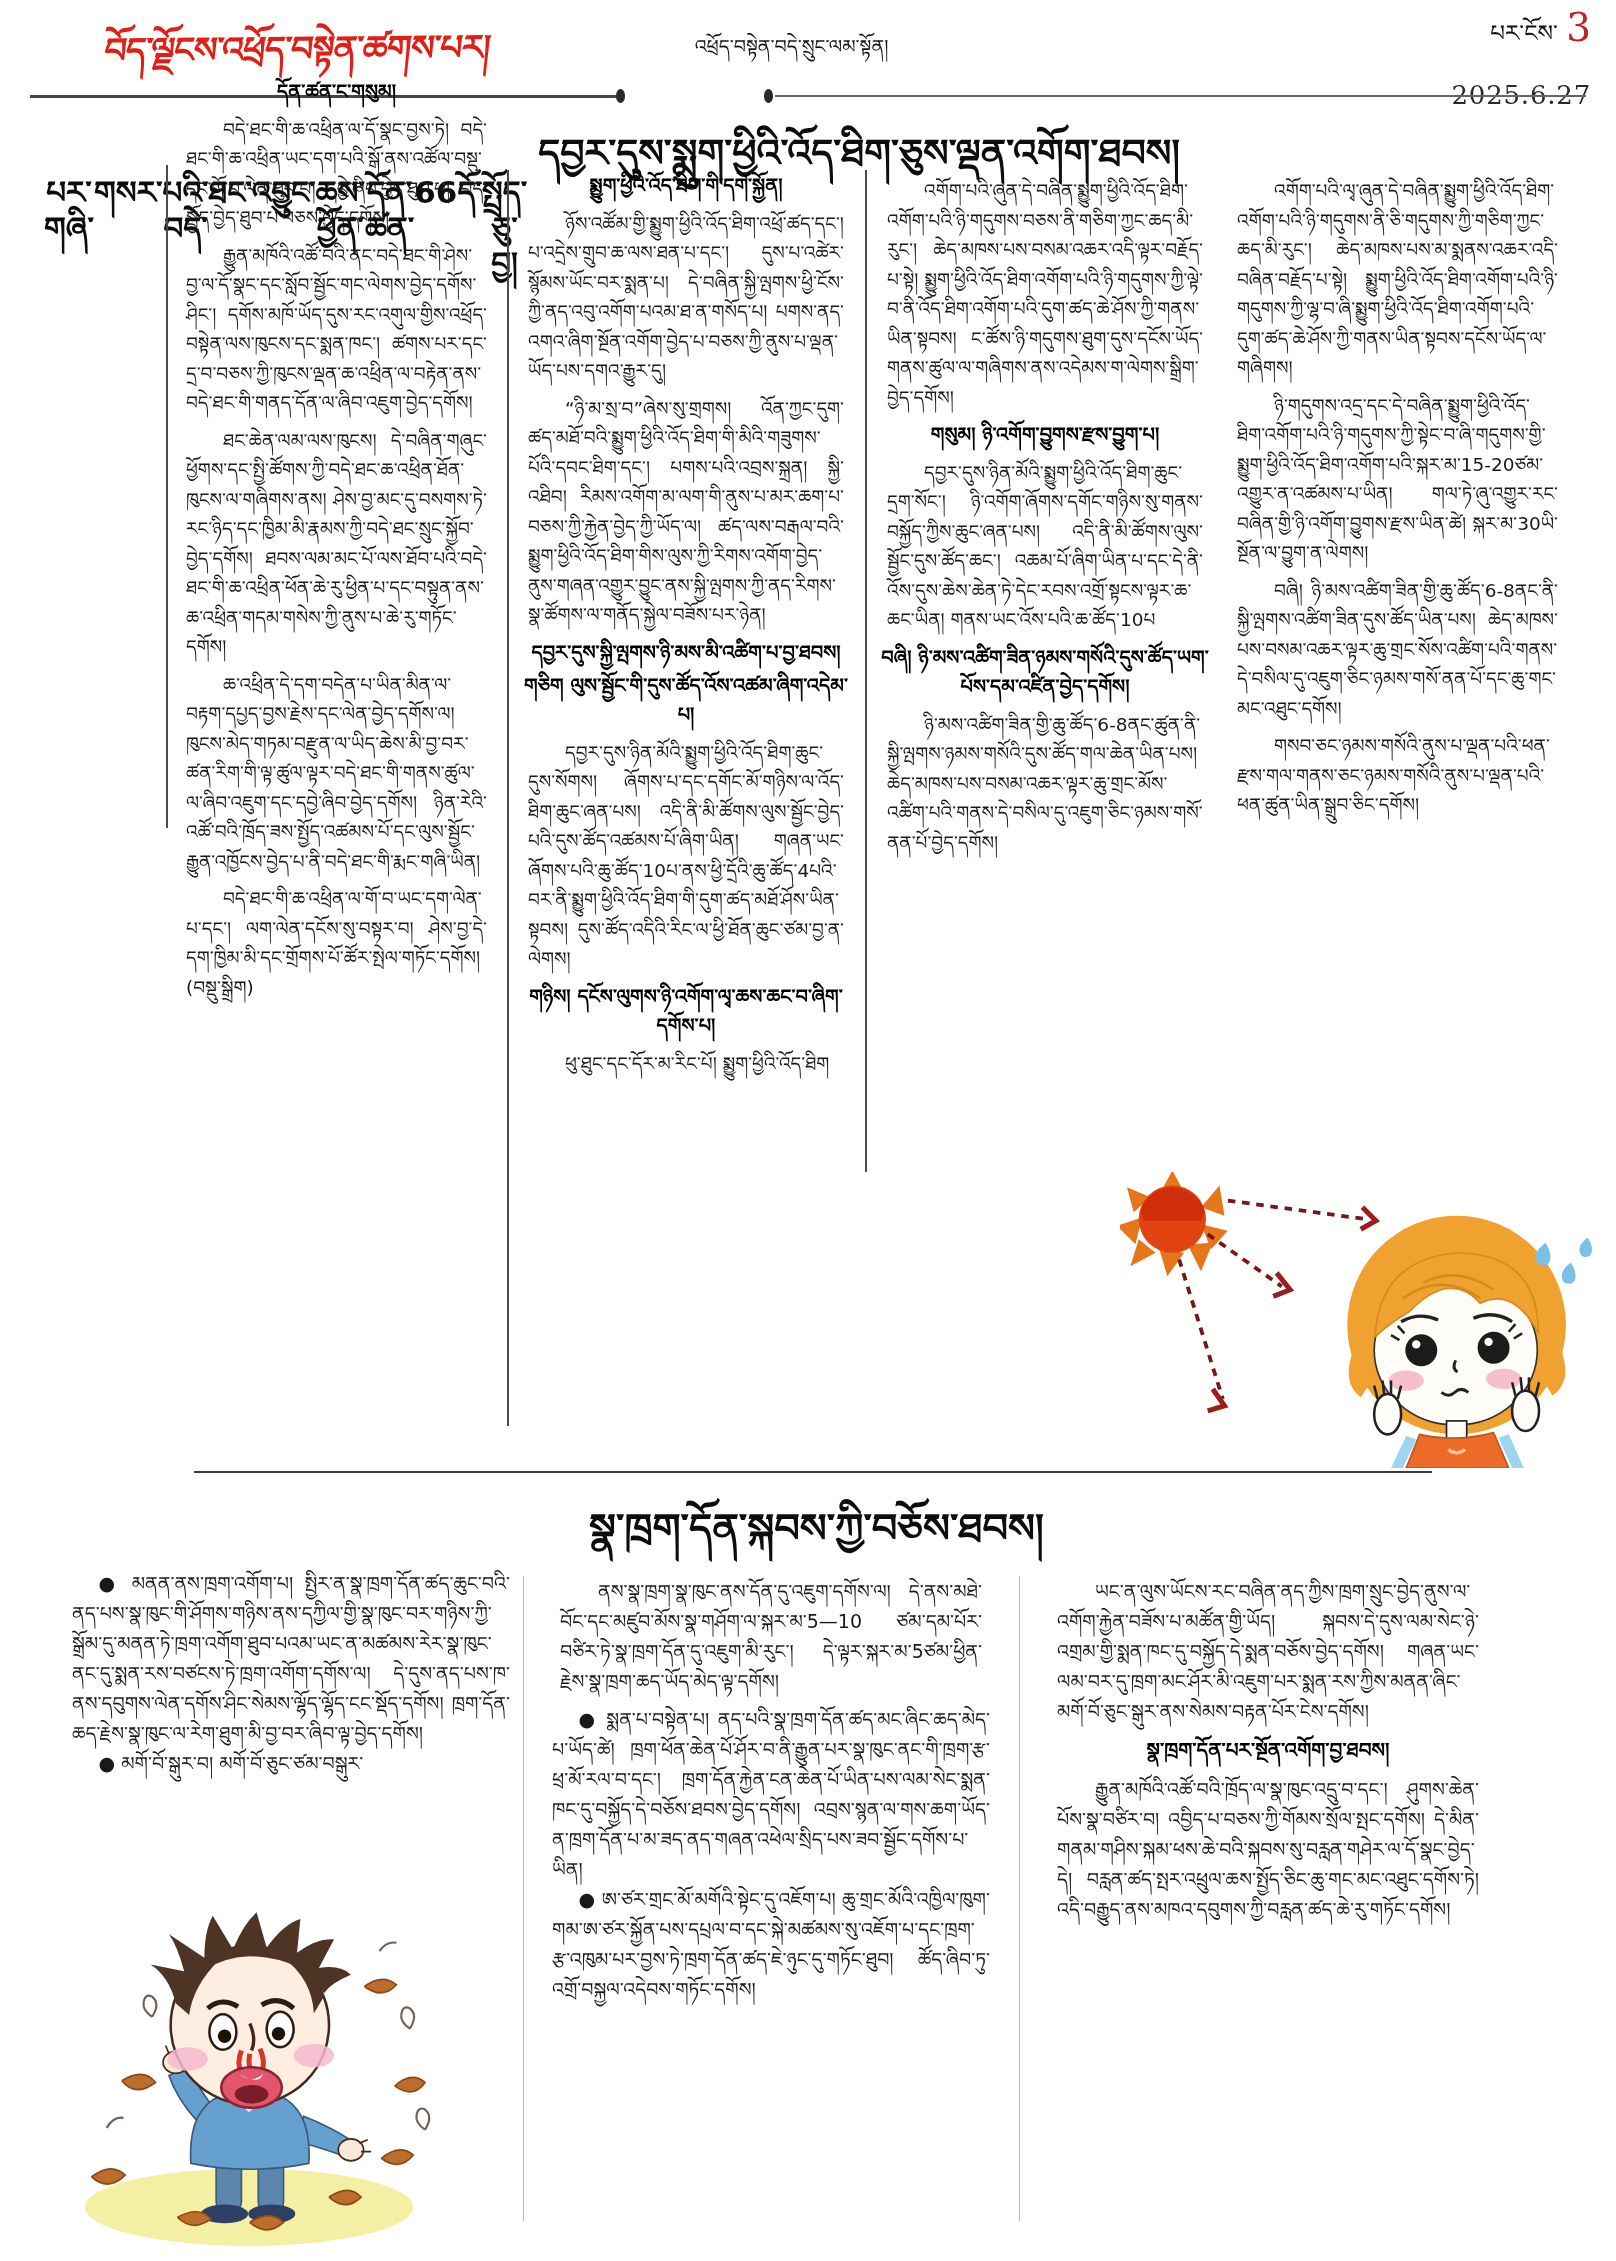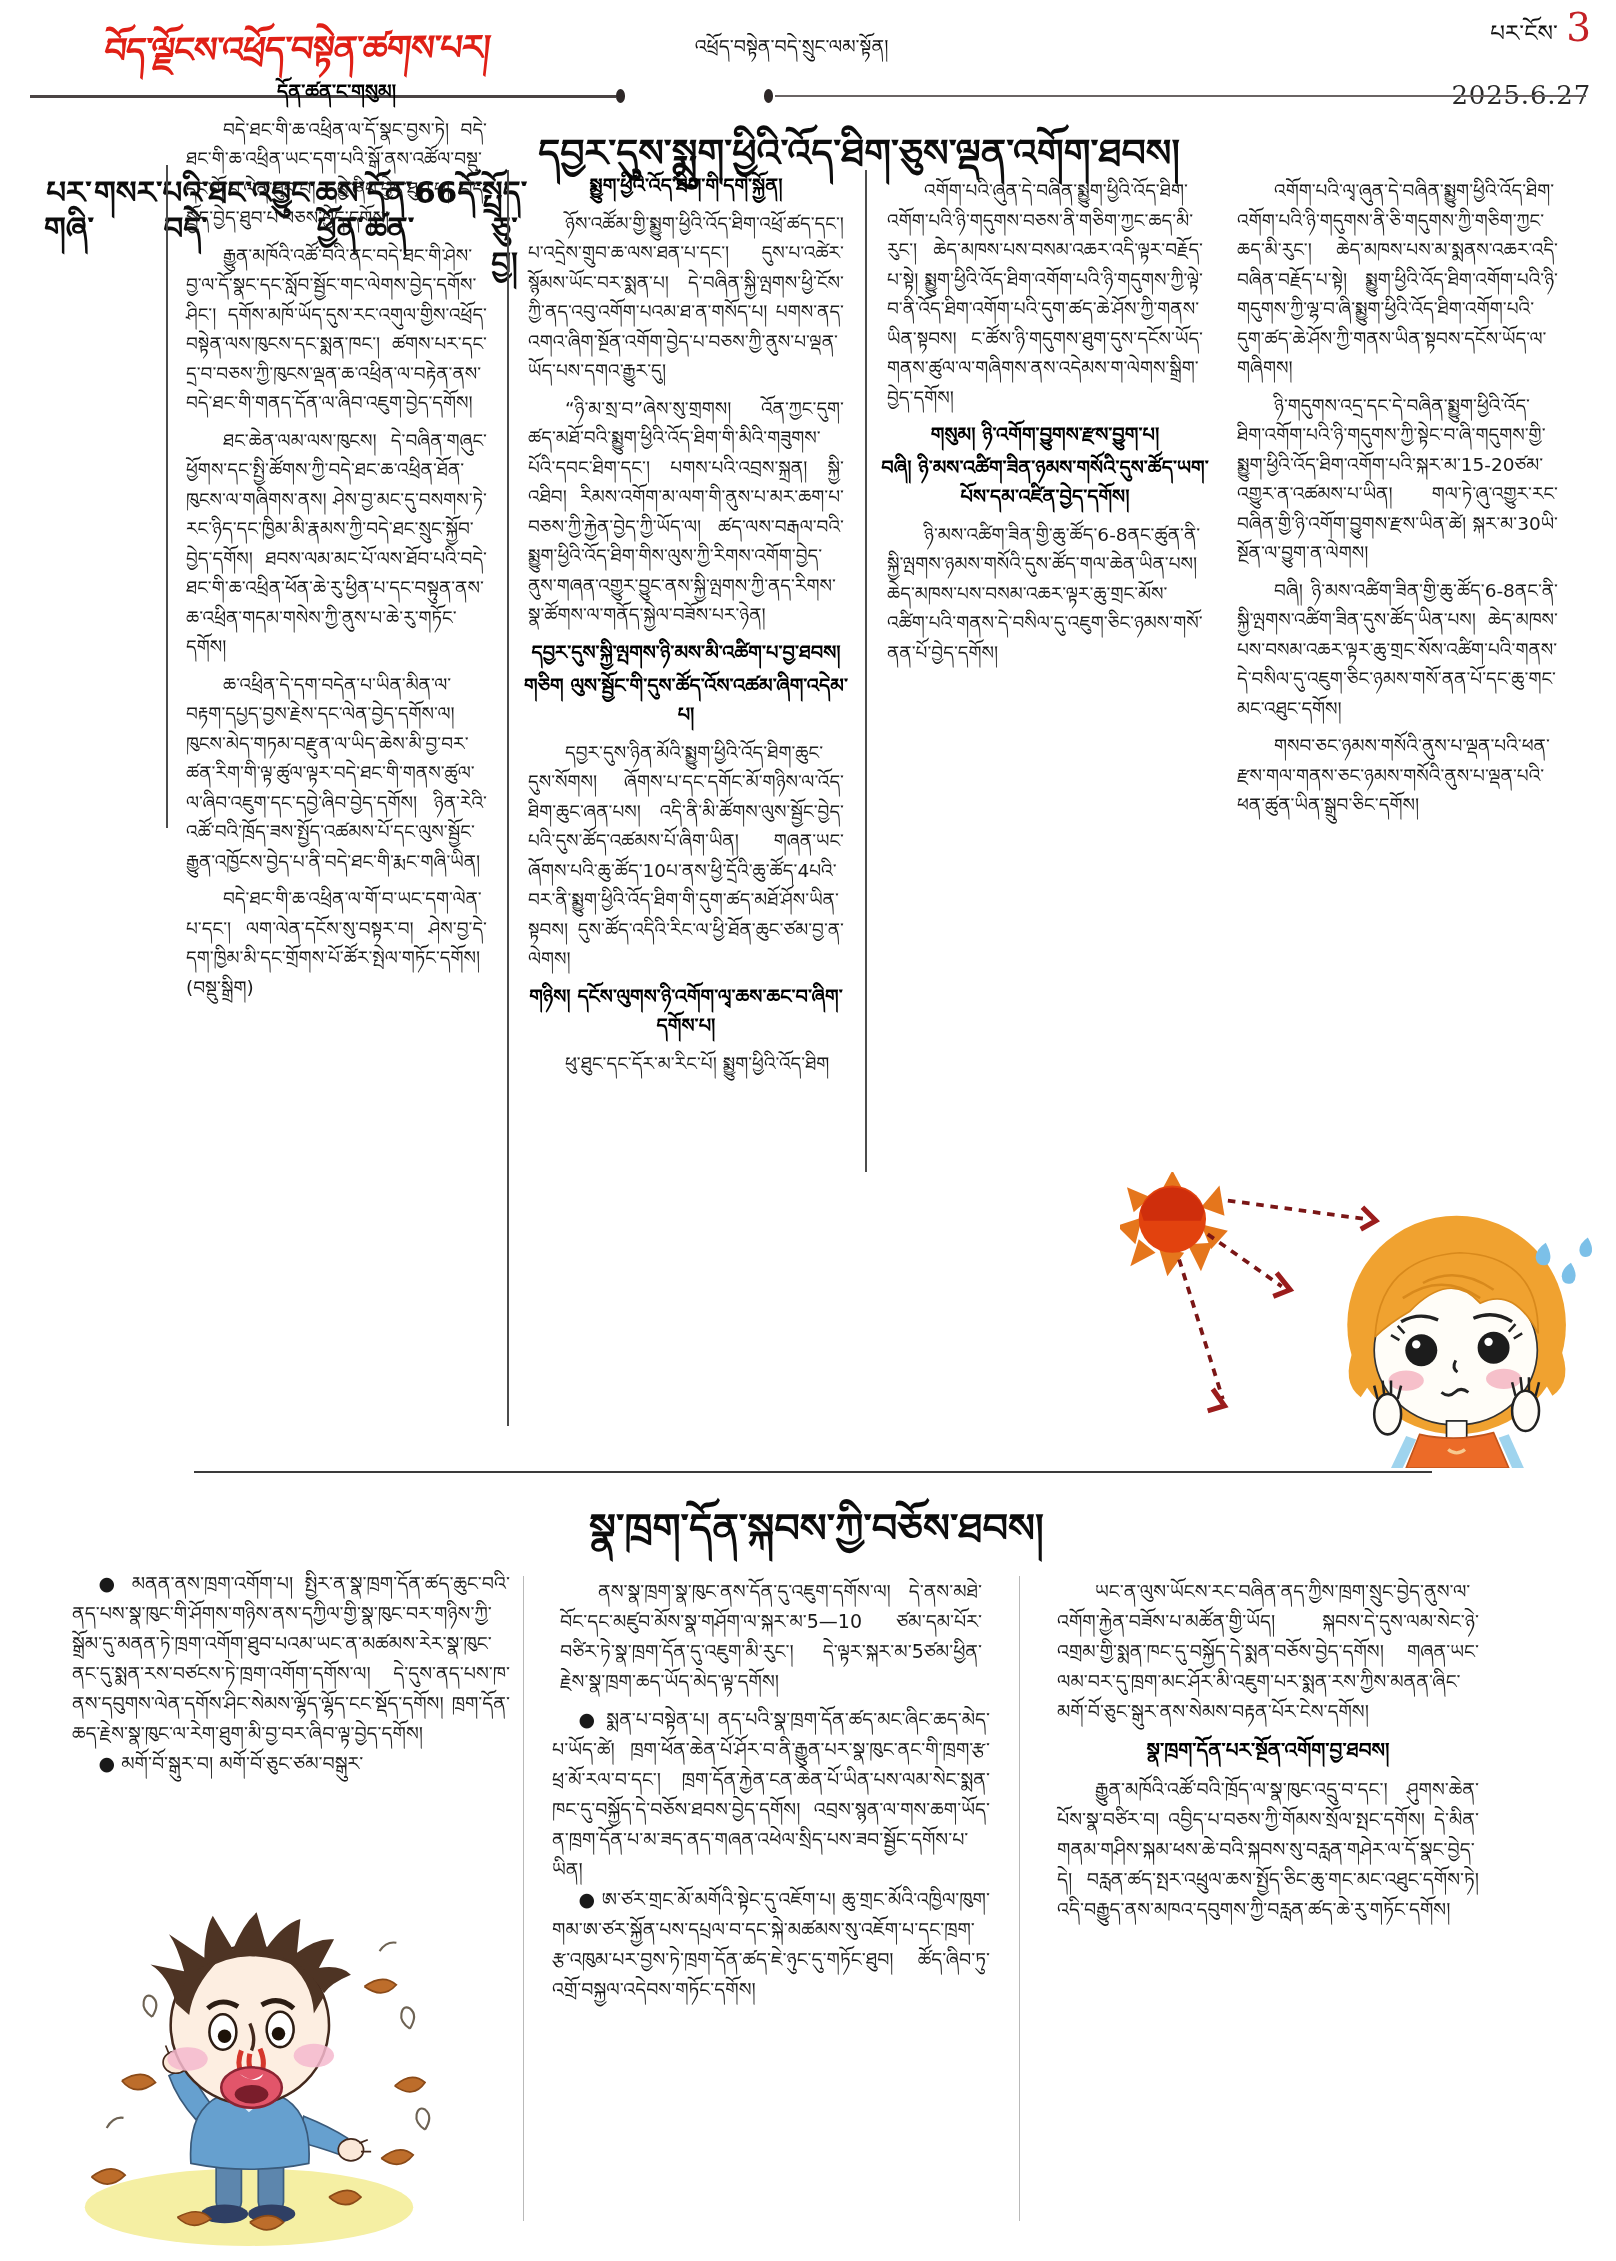--- a/index.html
+++ b/index.html
@@ -95,20 +95,21 @@
     <div class="blk-h">གཅིག ལུས་སྦྱོང་གི་དུས་ཚོད་འོས་འཚམ་ཞིག་འདེམ་པ།</div>
     <div class="blk-p">དབྱར་དུས་ཉིན་མོའི་སྨྱུག་ཕྱིའི་འོད་ཐིག་ཆུང་དུས་སོགས། ཞོགས་པ་དང་དགོང་མོ་གཉིས་ལ་འོད་ཐིག་ཆུང་ཞན་པས། འདི་ནི་མི་ཚོགས་ལུས་སྦྱོང་བྱེད་པའི་དུས་ཚོད་འཚམས་པོ་ཞིག་ཡིན། གཞན་ཡང་ཞོགས་པའི་ཆུ་ཚོད་10པ་ནས་ཕྱི་དྲོའི་ཆུ་ཚོད་4པའི་བར་ནི་སྨྱུག་ཕྱིའི་འོད་ཐིག་གི་དུག་ཚད་མཐོ་ཤོས་ཡིན་སྟབས། དུས་ཚོད་འདིའི་རིང་ལ་ཕྱི་ཐོན་ཆུང་ཙམ་བྱ་ན་ལེགས།</div>
     <div class="blk-h">གཉིས། དངོས་ལུགས་ཉི་འགོག་ལྭ་ཆས་ཆང་བ་ཞིག་དགོས་པ།</div>
     <div class="blk-p">ཕུ་ཐུང་དང་དོར་མ་རིང་པོ། སྨྱུག་ཕྱིའི་འོད་ཐིག</div>
   </div>
 
 <div class="abs vdiv" style="left:865px;top:170px;height:1002px;"></div>
 <div class="abs col" style="left:879px;top:168px;width:332px;height:1003px;">
     <div class="blk-p">འགོག་པའི་ཞུན་དེ་བཞིན་སྨྱུག་ཕྱིའི་འོད་ཐིག་འགོག་པའི་ཉི་གདུགས་བཅས་ནི་གཅིག་ཀྱང་ཆད་མི་རུང་། ཆེད་མཁས་པས་བསམ་འཆར་འདི་ལྟར་བརྗོད་པ་སྟེ། སྨྱུག་ཕྱིའི་འོད་ཐིག་འགོག་པའི་ཉི་གདུགས་ཀྱི་ལྟེ་བ་ནི་འོད་ཐིག་འགོག་པའི་དུག་ཚད་ཆེ་ཤོས་ཀྱི་གནས་ཡིན་སྟབས། ང་ཚོས་ཉི་གདུགས་ཐུག་དུས་དངོས་ཡོད་གནས་ཚུལ་ལ་གཞིགས་ནས་འདེམས་ག་ལེགས་སྒྲིག་བྱེད་དགོས།</div>
     <div class="blk-h">གསུམ། ཉི་འགོག་བྱུགས་རྫས་བྱུག་པ།</div>
+    <div class="blk-p">དབྱར་དུས་ཉིན་མོའི་སྨྱུག་ཕྱིའི་འོད་ཐིག་ཆུང་དྲག་སོང་། ཉི་འགོག་ཞོགས་དགོང་གཉིས་སུ་གནས་བསྐྱོད་ཀྱིས་ཆུང་ཞན་པས། འདི་ནི་མི་ཚོགས་ལུས་སྦྱོང་དུས་ཚོད་ཆང་། འཆམ་པོ་ཞིག་ཡིན་པ་དང་དེ་ནི་འོས་དུས་ཆེས་ཆེན་ཏེ་དེང་རབས་འགྲོ་སྟངས་ལྟར་ཆ་ཆང་ཡིན། གནས་ཡང་འོས་པའི་ཆ་ཚོད་10པ</div>
     <div class="blk-h">བཞི། ཉི་མས་འཚིག་ཟིན་ཉམས་གསོའི་དུས་ཚོད་ཡག་པོས་དམ་འཛིན་བྱེད་དགོས།</div>
     <div class="blk-p">ཉི་མས་འཚིག་ཟིན་གྱི་ཆུ་ཚོད་6-8ནང་ཚུན་ནི་སྐྱི་ལྤགས་ཉམས་གསོའི་དུས་ཚོད་གལ་ཆེན་ཡིན་པས། ཆེད་མཁས་པས་བསམ་འཆར་ལྟར་ཆུ་གྲང་མོས་འཚིག་པའི་གནས་དེ་བསིལ་དུ་འཇུག་ཅིང་ཉམས་གསོ་ནན་པོ་བྱེད་དགོས།</div>
   </div>
 
 <div class="abs col" style="left:1229px;top:168px;width:337px;height:1002px;">
     <div class="blk-p">འགོག་པའི་ལྭ་ཞུན་དེ་བཞིན་སྨྱུག་ཕྱིའི་འོད་ཐིག་འགོག་པའི་ཉི་གདུགས་ནི་ཅི་གདུགས་ཀྱི་གཅིག་ཀྱང་ཆད་མི་རུང་། ཆེད་མཁས་པས་མ་སྨནས་འཆར་འདི་བཞིན་བརྗོད་པ་སྟེ། སྨྱུག་ཕྱིའི་འོད་ཐིག་འགོག་པའི་ཉི་གདུགས་ཀྱི་ལྷ་བ་ཞི་སྨྱུག་ཕྱིའི་འོད་ཐིག་འགོག་པའི་དུག་ཚད་ཆེ་ཤོས་ཀྱི་གནས་ཡིན་སྟབས་དངོས་ཡོད་ལ་གཞིགས།</div>
     <div class="blk-p">ཉི་གདུགས་འདྲ་དང་དེ་བཞིན་སྨྱུག་ཕྱིའི་འོད་ཐིག་འགོག་པའི་ཉི་གདུགས་ཀྱི་སྟེང་བ་ཞི་གདུགས་གྱི་སྨྱུག་ཕྱིའི་འོད་ཐིག་འགོག་པའི་སྐར་མ་15-20ཙམ་འགྱུར་ན་འཚམས་པ་ཡིན། གལ་ཏེ་ཞུ་འགྱུར་རང་བཞིན་གྱི་ཉི་འགོག་བྱུགས་རྫས་ཡིན་ཚེ། སྐར་མ་30ཡི་སྔོན་ལ་བྱུག་ན་ལེགས།</div>
     <div class="blk-p">བཞི། ཉི་མས་འཚིག་ཟིན་གྱི་ཆུ་ཚོད་6-8ནང་ནི་སྐྱི་ལྤགས་འཚིག་ཟིན་དུས་ཚོད་ཡིན་པས། ཆེད་མཁས་པས་བསམ་འཆར་ལྟར་ཆུ་གྲང་སོས་འཚིག་པའི་གནས་དེ་བསིལ་དུ་འཇུག་ཅིང་ཉམས་གསོ་ནན་པོ་དང་ཆུ་གང་མང་འཐུང་དགོས།</div>
     <div class="blk-p">གསབ་ཅང་ཉམས་གསོའི་ནུས་པ་ལྡན་པའི་ཕན་རྫས་གལ་གནས་ཅང་ཉམས་གསོའི་ནུས་པ་ལྡན་པའི་ཕན་ཚུན་ཡིན་སྒྲུབ་ཅིང་དགོས།</div>
   </div>

